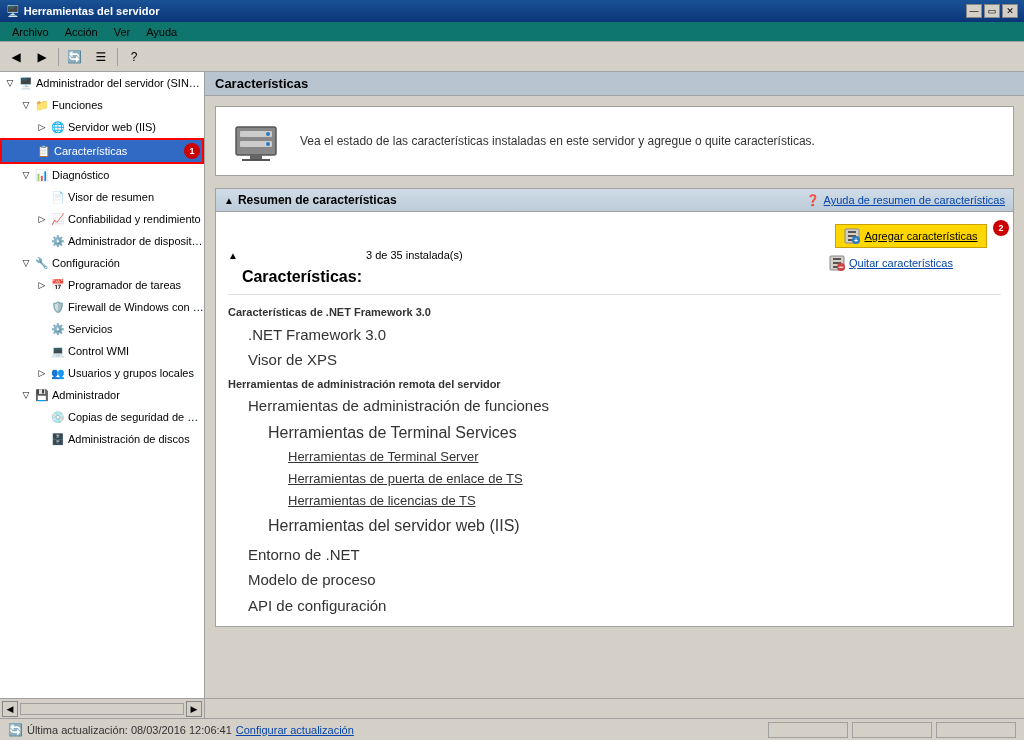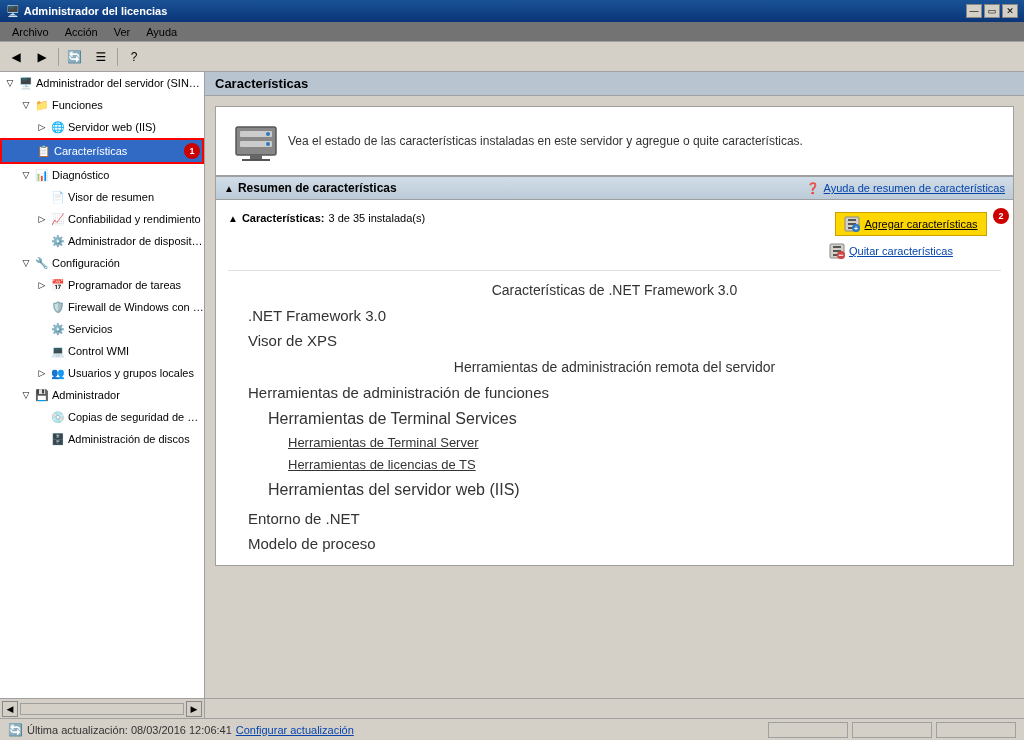--- a/index.html
+++ b/index.html
@@ -18,21 +18,21 @@
     #title-bar .title-left { display: flex; align-items: center; gap: 4px; font-size: 11px; font-weight: bold; }
     #title-bar .win-controls { display: flex; gap: 2px; }
     #title-bar .win-btn {
       width: 16px; height: 14px; background: #d4d0c8; border: 1px solid #888;
       font-size: 9px; display: flex; align-items: center; justify-content: center;
       cursor: pointer; color: #000;
     }
 
     
     #menu-bar {
-      background: #737373;
+      background: #0f766e;
       height: 20px;
       display: flex;
       align-items: center;
       padding: 0 4px;
       border-bottom: 1px solid #a0a0a0;
     }
     .menu-item { padding: 2px 8px; cursor: pointer; font-size: 11px; }
 
     
     #toolbar {
@@ -102,21 +102,22 @@
     #content-body {
       padding: 10px;
     }
 
     .info-banner {
       background: white;
       border: 1px solid #a0a0a0;
       padding: 10px 16px;
       display: flex;
       align-items: center;
-      gap: 8px;
+      gap: 20px;
+      margin-bottom: 12px;
     }
 
     .section-header {
       background: linear-gradient(to bottom, #d0dde8, #bccbd8);
       border: 1px solid #a0a0a0;
       padding: 4px 8px;
       display: flex;
       align-items: center;
       justify-content: space-between;
       margin-bottom: 0;
@@ -133,36 +134,36 @@
 
     .characteristics-row {
       display: flex;
       align-items: flex-start;
       justify-content: space-between;
       padding: 4px 0 8px 0;
       border-bottom: 1px solid #e0e0e0;
       margin-bottom: 8px;
     }
 
-    .char-label { font-size: 11px; font-weight: bold; }
+    .char-label { font-size: 16px; font-weight: bold; margin-top: 44px; }
 
     .action-buttons { display: flex; flex-direction: column; gap: 4px; min-width: 180px; }
     .action-btn {
       display: flex; align-items: center; gap: 4px;
       padding: 3px 8px; cursor: pointer;
       font-size: 11px; color: #0645ad; text-decoration: underline;
       background: none; border: none;
     }
     .action-btn.highlighted {
       background: #ffd700;
       border: 1px solid #c8a000;
       color: #000;
       text-decoration: underline;
     }
-    .feature-group-label { font-size: 14px; font-weight: normal; color: #333; text-align: center; }
+    .feature-group-label { font-size: 11px; font-weight: bold; color: #333; }
     .feature-item { font-size: 15px; padding-left: 20px; color: #333; }
     .feature-subitem { font-size: 16px; padding-left: 40px; color: #333; }
     .feature-subsubitem { font-size: 13px; padding-left: 60px; color: #333; text-decoration: underline; }
 
     
     #status-bar {
       background: #d4d0c8;
       height: 22px;
       border-top: 1px solid #a0a0a0;
       display: flex;
@@ -187,21 +188,21 @@
     #sidebar::-webkit-scrollbar { width: 12px; }
     #sidebar::-webkit-scrollbar-track { background: #d4d0c8; }
     #sidebar::-webkit-scrollbar-thumb { background: #a0a0a0; border: 1px solid #888; }
   </style>
 </head>
 <body>
 
 <div id="title-bar">
   <div class="title-left">
     <span>🖥️</span>
-    <span>Administrador del licencias</span>
+    <span>Herramientas del servidor</span>
   </div>
   <div class="win-controls">
     <div class="win-btn">—</div>
     <div class="win-btn">▭</div>
     <div class="win-btn">✕</div>
   </div>
 </div>
 
 <div id="menu-bar">
   <span class="menu-item">Archivo</span>
@@ -436,26 +437,28 @@
             <div>
               <div class="feature-group-label">Características de .NET Framework 3.0</div>
               <div class="feature-item">.NET Framework 3.0</div>
               <div class="feature-item">Visor de XPS</div>
             </div>
             <div style="margin-top:2px;">
               <div class="feature-group-label">Herramientas de administración remota del servidor</div>
               <div class="feature-item">Herramientas de administración de funciones</div>
               <div class="feature-subitem">Herramientas de Terminal Services</div>
               <div class="feature-subsubitem">Herramientas de Terminal Server</div>
+              <div class="feature-subsubitem">Herramientas de puerta de enlace de TS</div>
               <div class="feature-subsubitem">Herramientas de licencias de TS</div>
               <div class="feature-subitem">Herramientas del servidor web (IIS)</div>
             </div>
             <div style="margin-top:2px;">
               <div class="feature-item">Entorno de .NET</div>
               <div class="feature-item">Modelo de proceso</div>
+              <div class="feature-item">API de configuración</div>
             </div>
           </div>
         </div>
       </div>
 
     </div>
   </div>
 
 </div>
 

